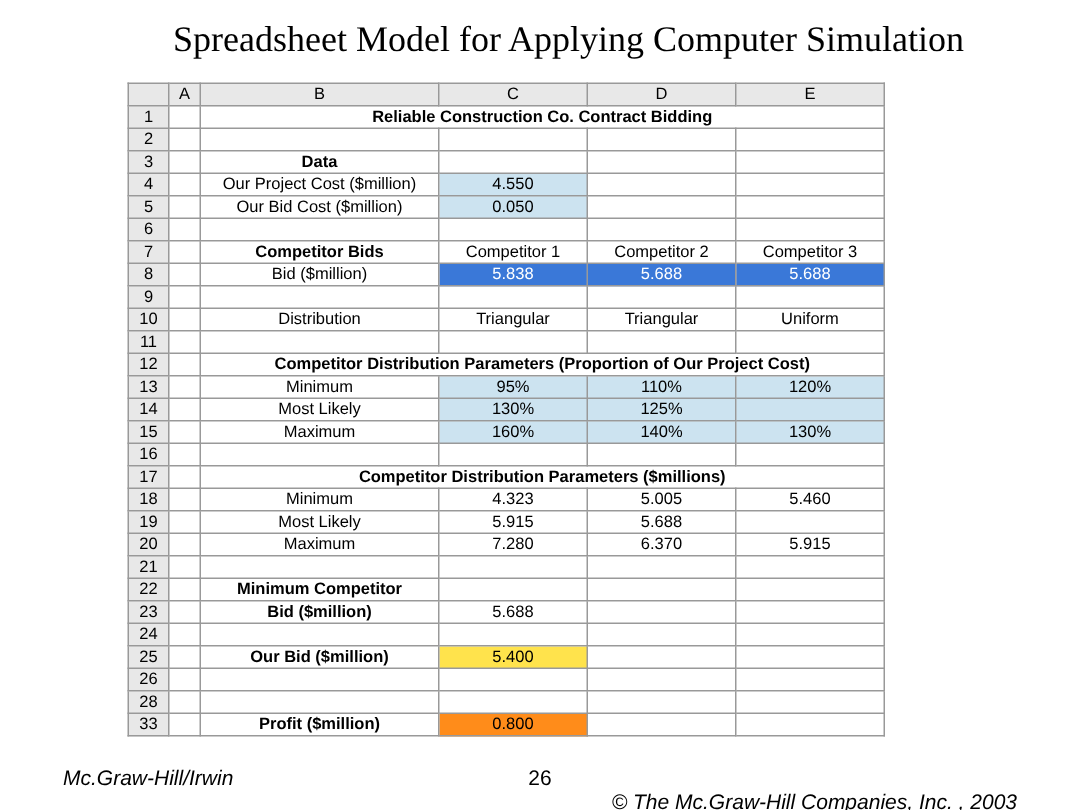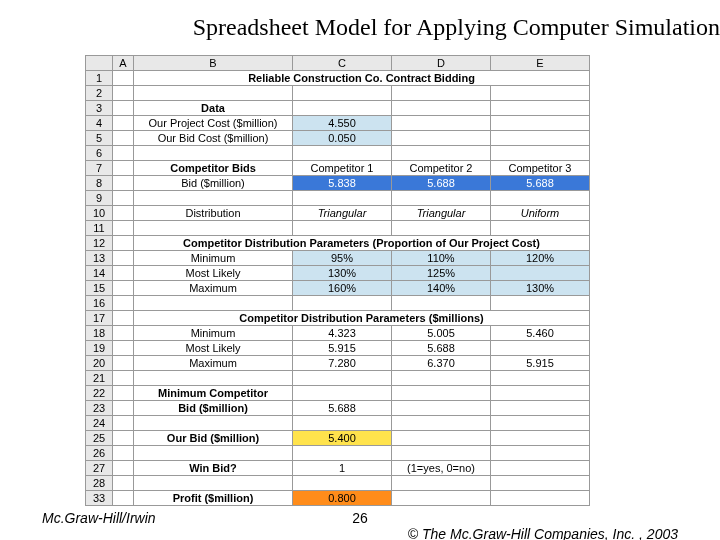--- a/index.html
+++ b/index.html
@@ -1,30 +1,30 @@
 <!DOCTYPE html>
 <html><head>
 <meta charset="utf-8">
 <style>
 html,body{margin:0;padding:0;width:720px;height:540px;background:#fff;font-family:Arial,Helvetica,sans-serif;color:#000}
 .slide{position:relative;width:720px;height:540px}
-.title{font-family:"Times New Roman",Times,serif;font-size:24px;text-align:right;padding:14px 0 0 38px}
+.title{font-family:"Times New Roman",Times,serif;font-size:24px;text-align:center;padding:14px 0 0 38px}
 .sheet{position:absolute;left:85px;top:55px;border-collapse:collapse;font-size:11px}
 .sheet th,.sheet td{border:1px solid #999;height:14px;padding:0 3px;white-space:nowrap}
 .sheet th{background:#e8e8e8;font-weight:normal;text-align:center}
 .sheet td{background:#fff}
 .sheet .rowhead{background:#e8e8e8;text-align:center;width:20px}
 .col-A{width:14px}
 .col-B{width:152px;text-align:center}
 .col-C{width:92px;text-align:center}
 .col-D{width:92px;text-align:center}
 .col-E{width:92px;text-align:center}
 .left{text-align:center}
 .bold{font-weight:bold}
-.italic{font-style:italic}
+.italic{}
 .bg-pale{background:#cce3f0!important}
 .bg-blue{background:#3a78d8!important;color:#fff}
 .bg-yellow{background:#ffe34c!important}
 .bg-orange{background:#ff8c1a!important}
 .footer{position:absolute;left:0;bottom:14px;width:720px;font-style:italic;font-size:14px}
 .footer .l{position:absolute;left:42px}
 .footer .c{width:100%;text-align:center;font-style:normal}
 .footer .r{position:absolute;right:42px}
 </style>
 </head>
@@ -238,28 +238,20 @@
         </tr>
         <tr>
           <td class="rowhead">26</td>
           <td class="col-A"></td>
           <td class="col-B"></td>
           <td class="col-C"></td>
           <td class="col-D"></td>
           <td class="col-E"></td>
         </tr>
         <tr>
-          <td class="rowhead">27</td>
-          <td class="col-A"></td>
-          <td class="col-B bold">Win Bid?</td>
-          <td class="col-C">1</td>
-          <td class="col-D left">(1=yes, 0=no)</td>
-          <td class="col-E"></td>
-        </tr>
-        <tr>
           <td class="rowhead">28</td>
           <td class="col-A"></td>
           <td class="col-B"></td>
           <td class="col-C"></td>
           <td class="col-D"></td>
           <td class="col-E"></td>
         </tr>
         <tr>
           <td class="rowhead">33</td>
           <td class="col-A"></td>

